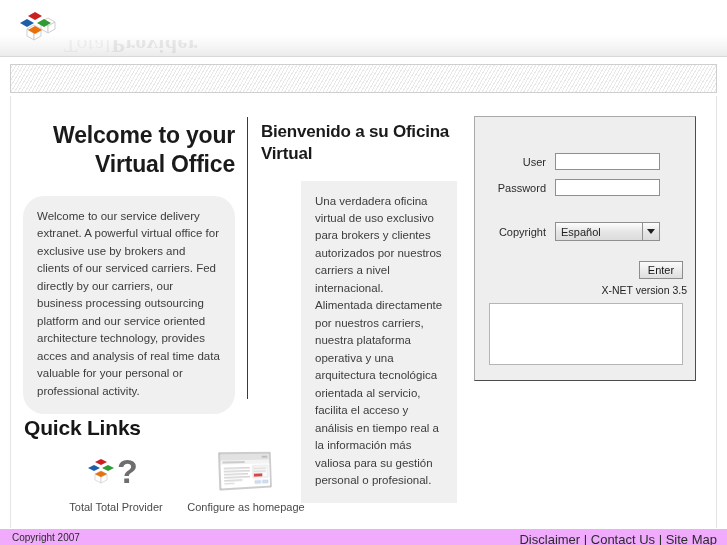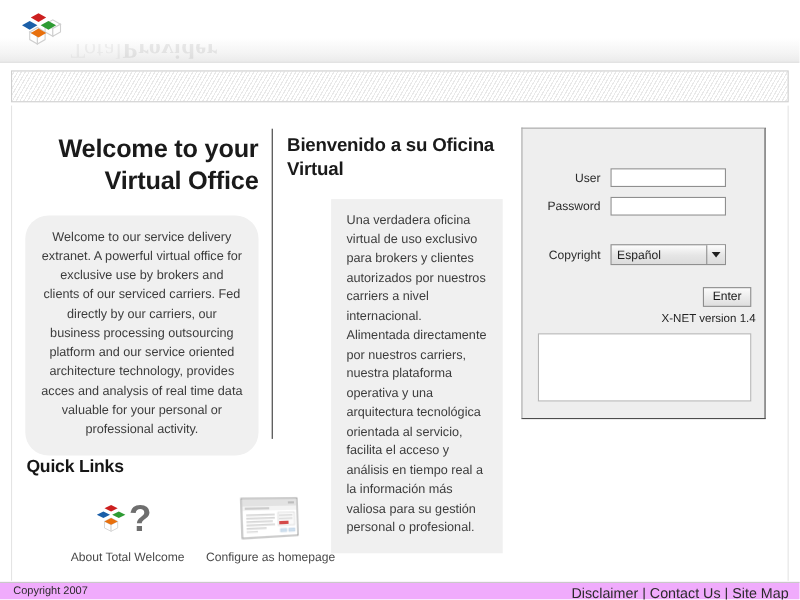--- a/index.html
+++ b/index.html
@@ -121,21 +121,21 @@
   }
   .col-es h1 { font-size: 17px; }
 
   .blurb {
     background: #f0f0f0;
     padding: 12px 14px 14px 14px;
     font-size: 11.5px;
     line-height: 1.52;
     color: #3c3c3c;
   }
-  .col-en .blurb { text-align: center; border-radius: 21px; }
+  .col-en .blurb { text-align: left; border-radius: 21px; }
   .col-es .blurb { text-align: left; margin-left: 40px; }
 
   
   .login-panel {
     position: absolute; left: 463px; top: 20px;
     width: 222px; height: 265px;
     background: #eeeeee;
     border: 1px solid #a9a9a9;
     border-right-color: #4c4c4c;
     border-bottom-color: #4c4c4c;
@@ -209,21 +209,21 @@
   .msg-box {
     position: absolute; left: 14px; top: 186px;
     width: 194px; height: 62px;
     background: #ffffff;
     border: 1px solid #b5b5b5;
   }
 
   
   .quick-title {
     position: absolute; left: 13px; top: 320px;
-    font-size: 16px; font-weight: bold;
+    font-size: 21px; font-weight: bold;
     color: #161616;
     letter-spacing: -0.2px;
   }
   .ql-row {
     position: absolute; left: 40px; top: 352px;
     display: flex;
   }
   .ql-item {
     width: 130px;
     text-align: center;
@@ -331,21 +331,21 @@
         <div class="select-wrap">
           <span class="select-value">Español</span>
           <span class="select-arrow">
             <span class="caret"></span>
           </span>
         </div>
       </div>
 
       <button class="enter-btn">Enter</button>
 
-      <div class="version">X-NET version 1.4</div>
+      <div class="version">X-NET version 3.5</div>
 
       <div class="msg-box"></div>
     </div>
 
     <div class="quick-title">Quick Links</div>
 
     <div class="ql-row">
 
       <div class="ql-item">
         <div class="ql-icon">
@@ -355,21 +355,21 @@
               <polygon points="8,23 8,29 14,32 14,26"></polygon>
               <polygon points="14,26 20,23 20,29 14,32"></polygon>
             </g>
             <polygon points="14,8 20,11 14,14 8,11" fill="#cc1f1f"></polygon>
             <polygon points="7,14 13,17 7,20 1,17" fill="#1b5fa8"></polygon>
             <polygon points="21,14 27,17 21,20 15,17" fill="#2e9b33"></polygon>
             <polygon points="14,20 20,23 14,26 8,23" fill="#e8700d"></polygon>
             <text x="30" y="32" font-family="Liberation Sans, sans-serif" font-size="34" font-weight="bold" fill="#6e6e6e">?</text>
           </svg>
         </div>
-        <div class="ql-label">About Total Welcome</div>
+        <div class="ql-label">Total Total Provider</div>
       </div>
 
       <div class="ql-item">
         <div class="ql-icon">
           <svg class="browser-thumb" width="54" height="40" viewBox="0 0 54 40" aria-hidden="true">
             <rect x="1" y="2" width="52" height="35" fill="#ffffff" stroke="#9a9a9a" stroke-width="1"></rect>
             <rect x="2" y="3" width="50" height="6" fill="#e2e2e2"></rect>
             <rect x="2" y="9" width="50" height="4" fill="#f3f3f3"></rect>
             <rect x="4" y="10" width="22" height="2" fill="#cccccc"></rect>
             <rect x="44" y="5" width="6" height="2" fill="#bdbdbd"></rect>

